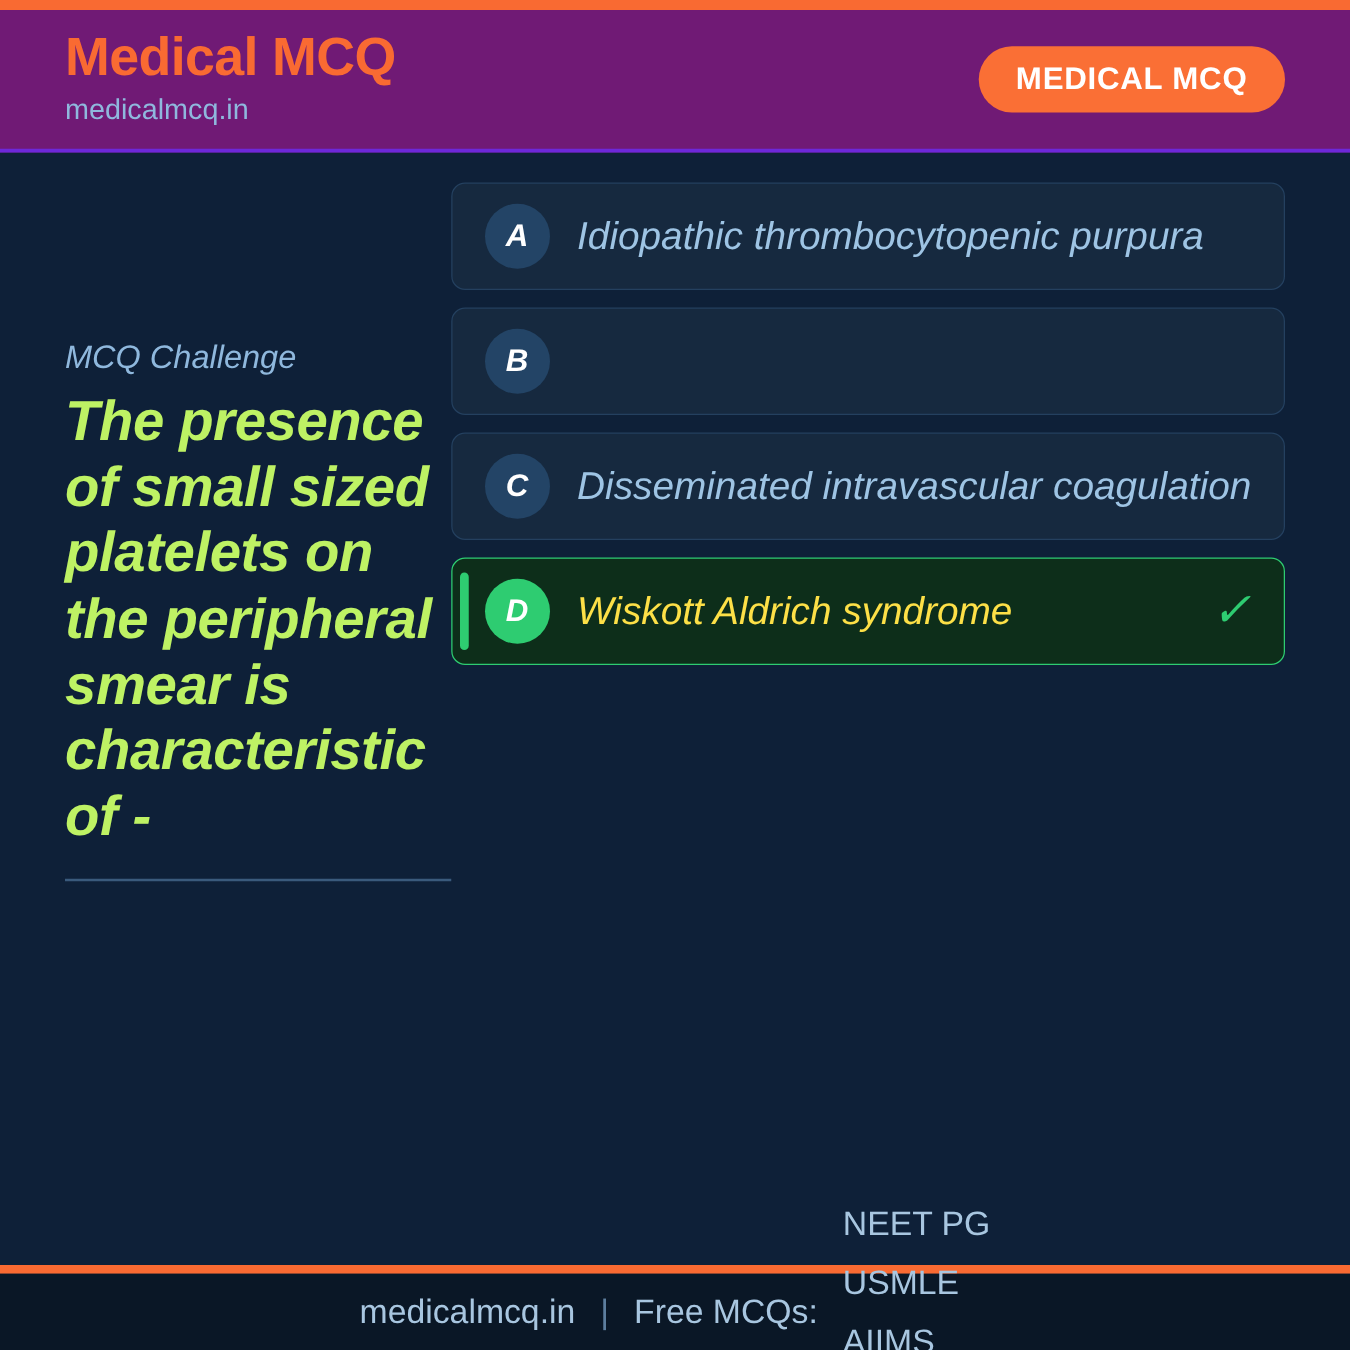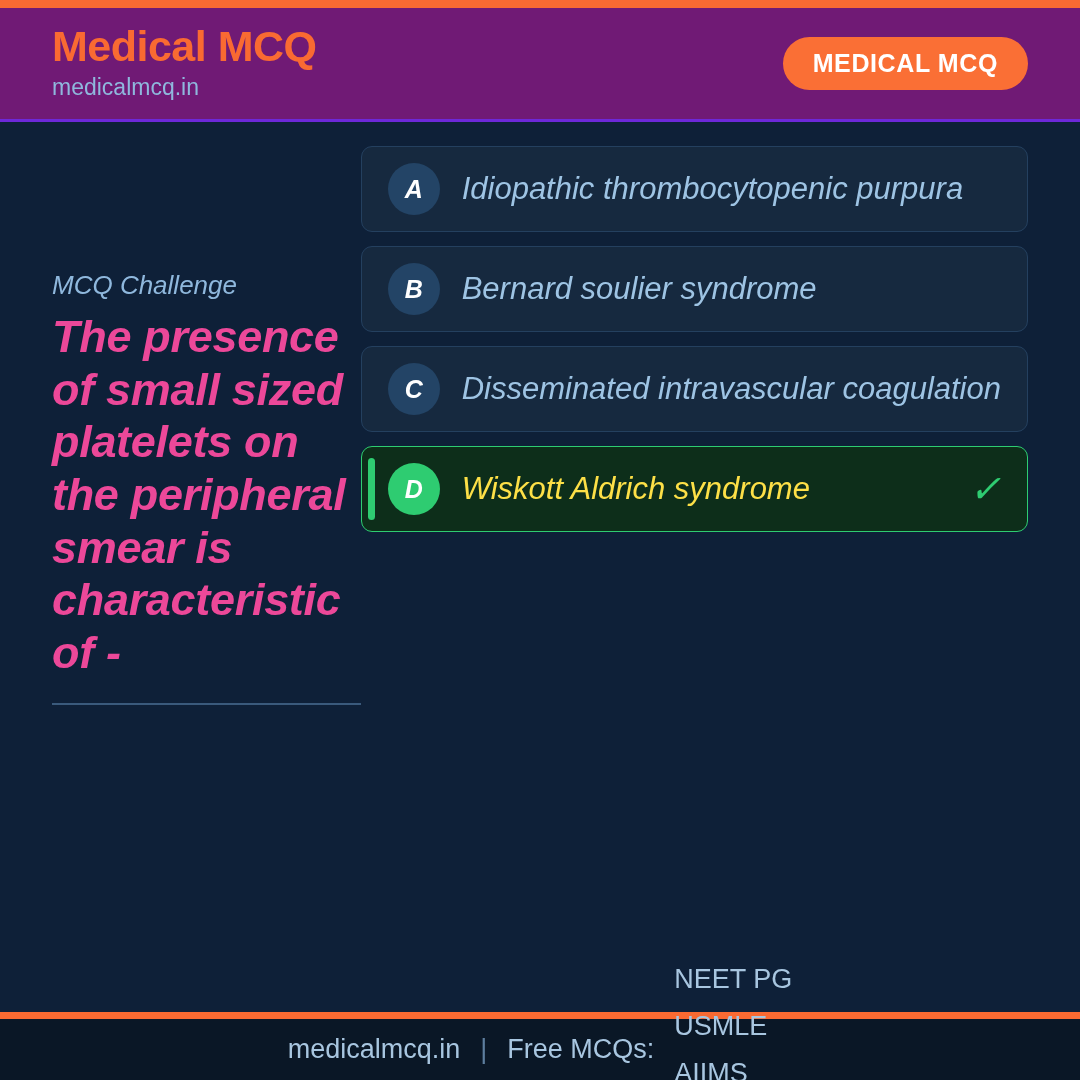--- a/index.html
+++ b/index.html
@@ -80,21 +80,21 @@
   .eyebrow {
     font-size: 26px;
     color: #8fb8dd;
     margin-bottom: 10px;
   }
 
   .question {
     font-size: 45px;
     line-height: 1.17;
     font-weight: bold;
-    color: #ec4899;
+    color: #bef264;
     letter-spacing: -0.3px;
     max-width: 990px;
   }
 
   .qdivider {
     height: 2px;
     background: #3a5a7c;
     margin-top: 24px;
   }
 
@@ -216,21 +216,20 @@
       <div class="option">
         <div class="accent-bar"></div>
         <div class="badge">A</div>
         <div class="otext">Idiopathic thrombocytopenic purpura</div>
 
       </div>
 
       <div class="option">
         <div class="accent-bar"></div>
         <div class="badge">B</div>
-        <div class="otext">Bernard soulier syndrome</div>
 
       </div>
 
       <div class="option">
         <div class="accent-bar"></div>
         <div class="badge">C</div>
         <div class="otext">Disseminated intravascular coagulation</div>
 
       </div>
 

